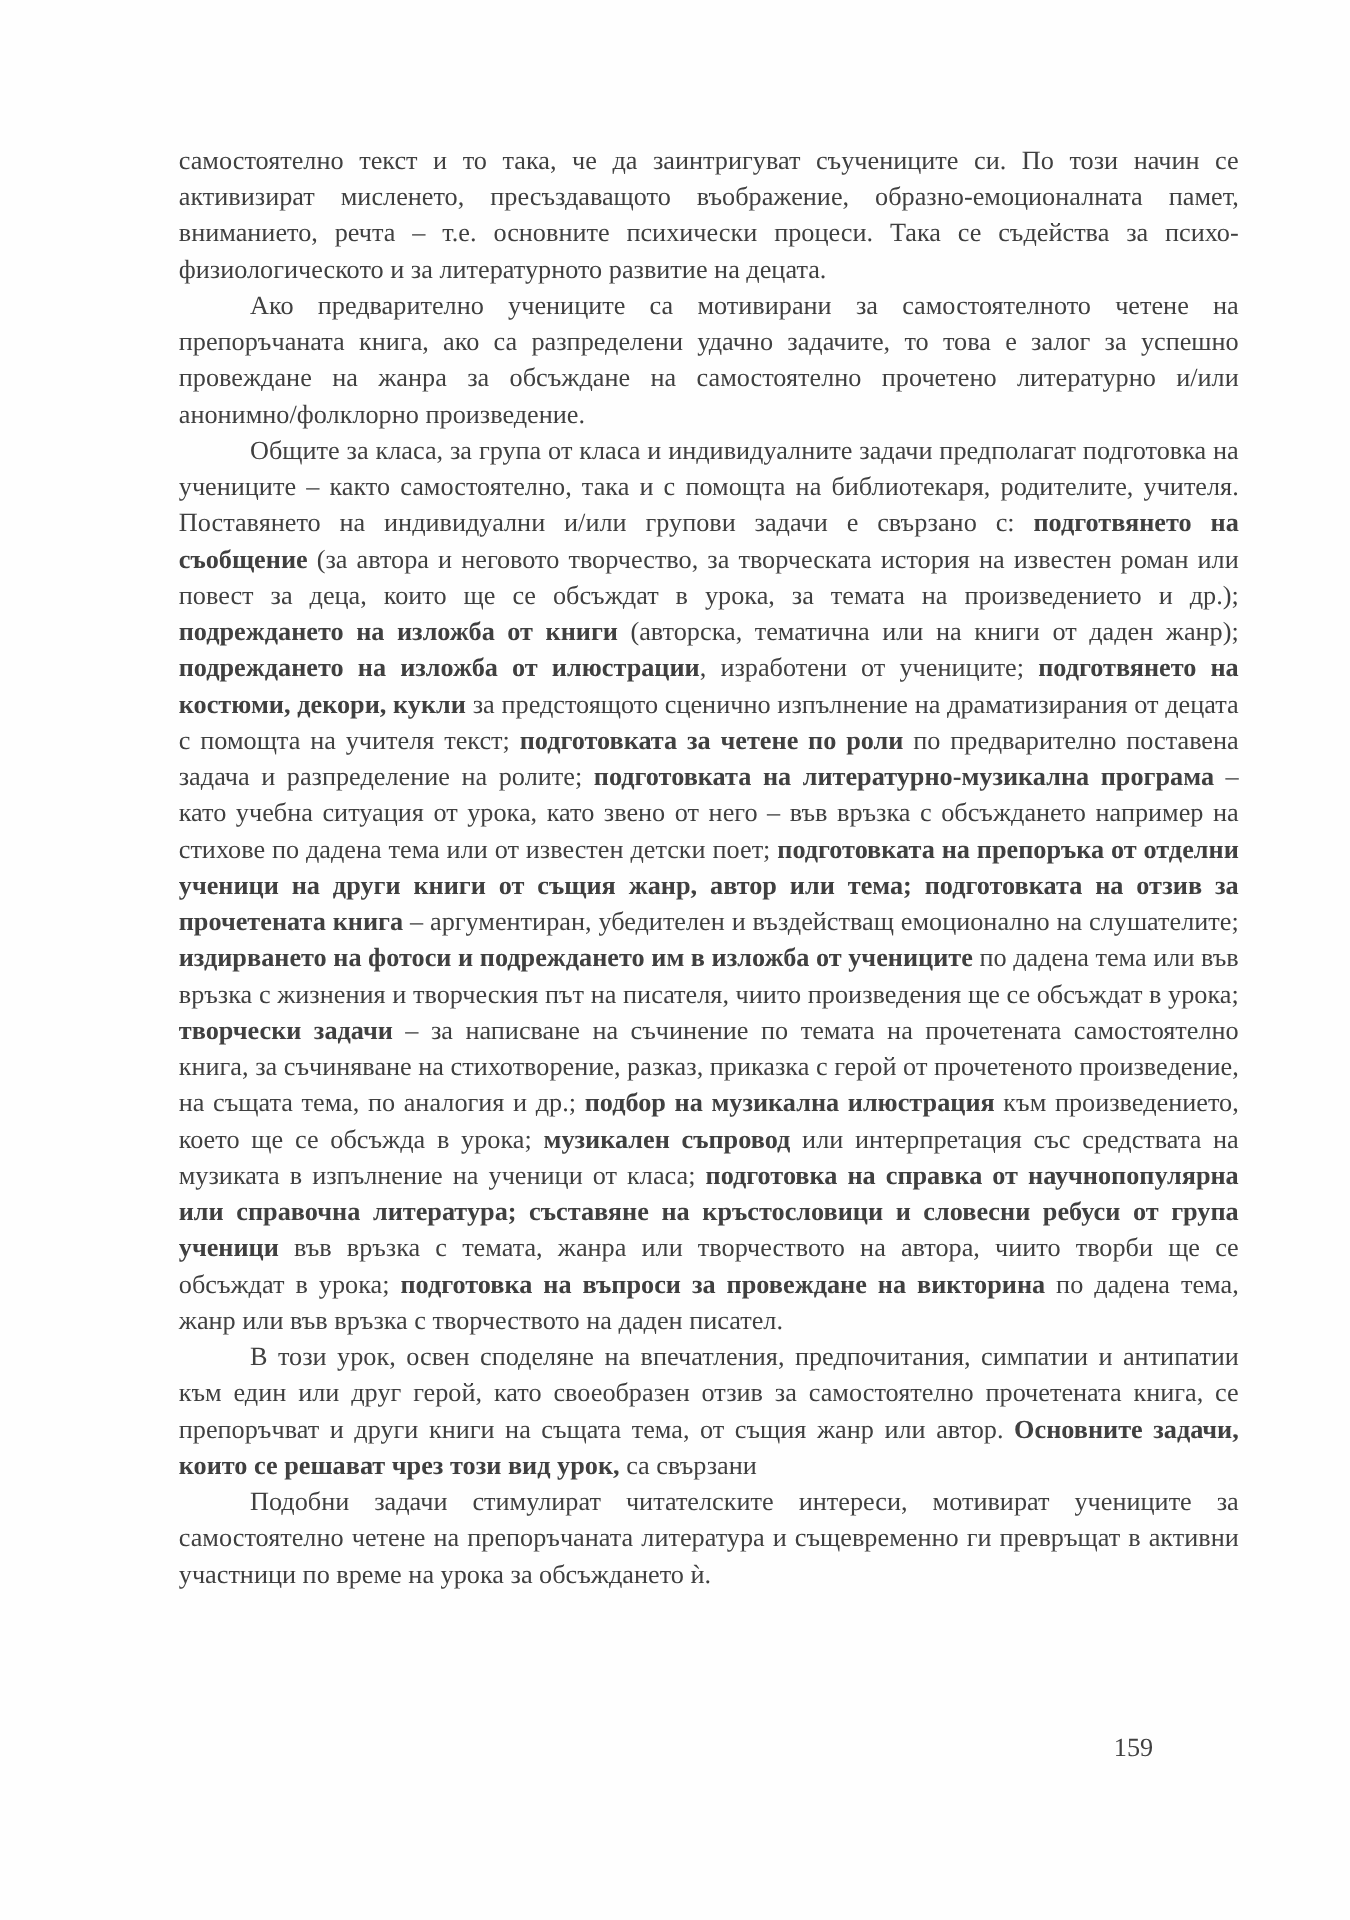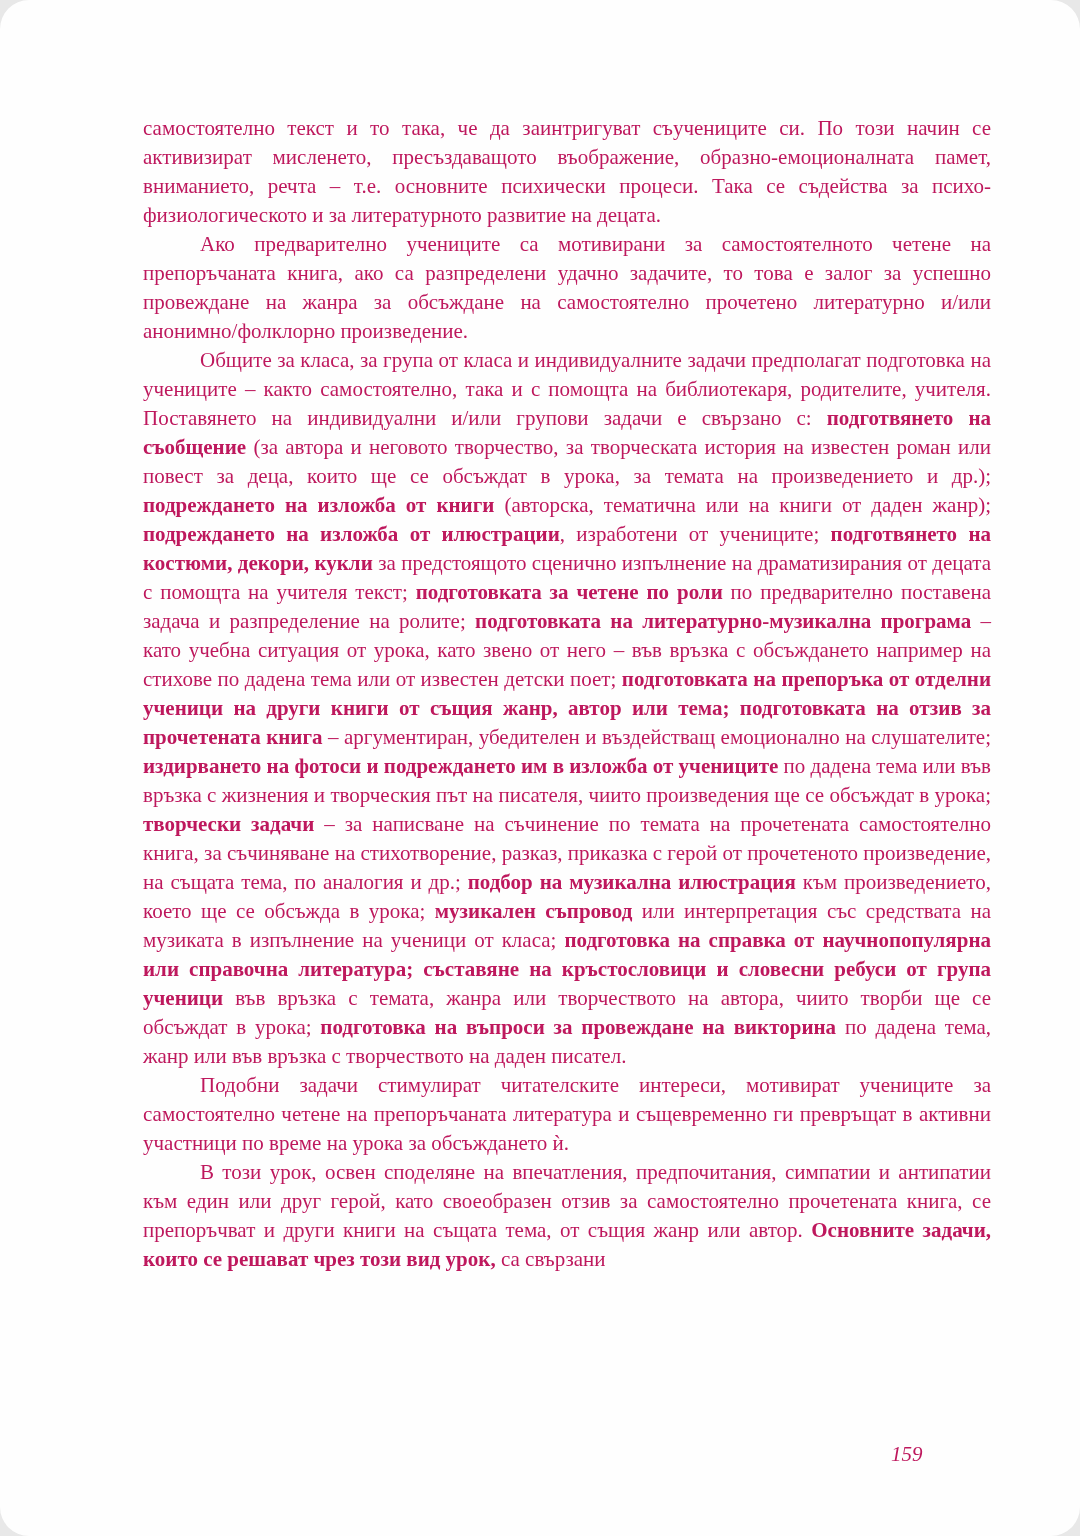--- a/index.html
+++ b/index.html
@@ -6,24 +6,23 @@
     margin: 0;
     padding: 0;
     background: #e8e8e8;
   }
   .page {
     position: relative;
     width: 1080px;
     height: 1536px;
     background: #fefefe;
     font-family: "Liberation Serif", serif;
-    color: #be185d;
+    color: #404040;
     overflow: hidden;
     margin: 0 auto;
-    border-radius: 29px;
   }
   .text-block {
     position: absolute;
     left: 143px;
     top: 114px;
     width: 848px;
     font-size: 21px;
     line-height: 29px;
     text-align: justify;
   }
@@ -33,31 +32,30 @@
   }
   .text-block p.indent {
     text-indent: 57px;
   }
   .text-block b {
     font-weight: bold;
   }
   .page-number {
     position: absolute;
     left: 891px;
-    top: 1440px;
+    top: 1384px;
     font-size: 21px;
     line-height: 29px;
-    font-style: italic;
   }
 </style>
 </head>
 <body>
 
 <div class="page">
   <div class="text-block">
       <p><span>самостоятелно текст и то така, че да заинтригуват съучениците си. По този начин се активизират мисленето, пресъздаващото въображение, образно-емоционалната памет, вниманието, речта – т.е. основните психически процеси. Така се съдейства за психо-физиологическото и за литературното развитие на децата.</span></p>
       <p class="indent"><span>Ако предварително учениците са мотивирани за самостоятелното четене на препоръчаната книга, ако са разпределени удачно задачите, то това е залог за успешно провеждане на жанра за обсъждане на самостоятелно прочетено литературно и/или анонимно/фолклорно произведение.</span></p>
       <p class="indent"><span>Общите за класа, за група от класа и индивидуалните задачи предполагат подготовка на учениците – както самостоятелно, така и с помощта на библиотекаря, родителите, учителя. Поставянето на индивидуални и/или групови задачи е свързано с: </span><b>подготвянето на съобщение</b><span> (за автора и неговото творчество, за творческата история на известен роман или повест за деца, които ще се обсъждат в урока, за темата на произведението и др.); </span><b>подреждането на изложба от книги</b><span> (авторска, тематична или на книги от даден жанр); </span><b>подреждането на изложба от илюстрации</b><span>, изработени от учениците; </span><b>подготвянето на костюми, декори, кукли</b><span> за предстоящото сценично изпълнение на драматизирания от децата с помощта на учителя текст; </span><b>подготовката за четене по роли</b><span> по предварително поставена задача и разпределение на ролите; </span><b>подготовката на литературно-музикална програма</b><span> – като учебна ситуация от урока, като звено от него – във връзка с обсъждането например на стихове по дадена тема или от известен детски поет; </span><b>подготовката на препоръка от отделни ученици на други книги от същия жанр, автор или тема; подготовката на отзив за прочетената книга</b><span> – аргументиран, убедителен и въздействащ емоционално на слушателите; </span><b>издирването на фотоси и подреждането им в изложба от учениците</b><span> по дадена тема или във връзка с жизнения и творческия път на писателя, чиито произведения ще се обсъждат в урока; </span><b>творчески задачи</b><span> – за написване на съчинение по темата на прочетената самостоятелно книга, за съчиняване на стихотворение, разказ, приказка с герой от прочетеното произведение, на същата тема, по аналогия и др.; </span><b>подбор на музикална илюстрация</b><span> към произведението, което ще се обсъжда в урока; </span><b>музикален съпровод</b><span> или интерпретация със средствата на музиката в изпълнение на ученици от класа; </span><b>подготовка на справка от научнопопулярна или справочна литература; съставяне на кръстословици и словесни ребуси от група ученици</b><span> във връзка с темата, жанра или творчеството на автора, чиито творби ще се обсъждат в урока; </span><b>подготовка на въпроси за провеждане на викторина</b><span> по дадена тема, жанр или във връзка с творчеството на даден писател.</span></p>
+      <p class="indent"><span>В този урок, освен споделяне на впечатления, предпочитания, симпатии и антипатии към един или друг герой, като своеобразен отзив за самостоятелно прочетената книга, се препоръчват и други книги на същата тема, от същия жанр или автор. </span><b>Основните задачи, които се решават чрез този вид урок,</b><span> са свързани</span></p>
       <p class="indent"><span>Подобни задачи стимулират читателските интереси, мотивират учениците за самостоятелно четене на препоръчаната литература и същевременно ги превръщат в активни участници по време на урока за обсъждането ѝ.</span></p>
-      <p class="indent"><span>В този урок, освен споделяне на впечатления, предпочитания, симпатии и антипатии към един или друг герой, като своеобразен отзив за самостоятелно прочетената книга, се препоръчват и други книги на същата тема, от същия жанр или автор. </span><b>Основните задачи, които се решават чрез този вид урок,</b><span> са свързани</span></p>
     </div>
   <div class="page-number">159</div>
 </div>
 
 </body></html>

